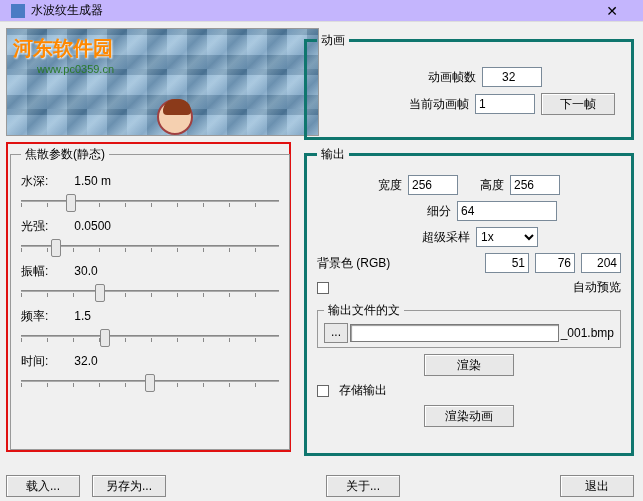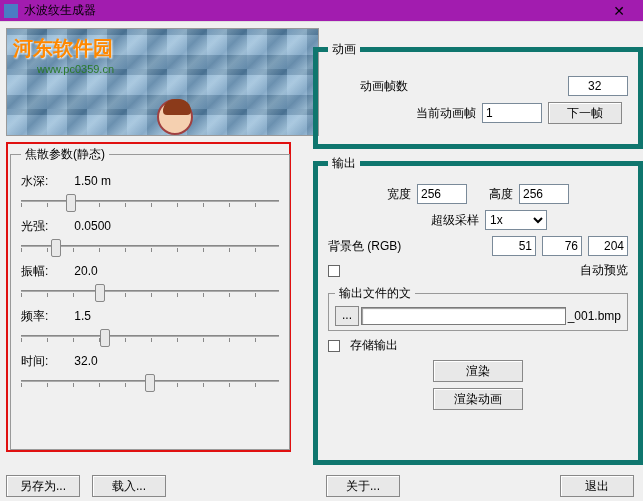--- a/index.html
+++ b/index.html
@@ -1,28 +1,28 @@
 <!DOCTYPE html>
 <html><head>
 <meta charset="utf-8">
 <style>
 * { box-sizing: border-box; font-family: "SimSun", "宋体", sans-serif; font-size: 12px; }
 body { margin: 0; width: 643px; height: 501px; background: #f0f0f0; overflow: hidden; }
-.titlebar { height: 22px; background: #a21caf; display: flex; align-items: center; padding: 0 4px; border-bottom: 1px solid #ddd; }
+.titlebar { height: 22px; background: #c4b5fd; display: flex; align-items: center; padding: 0 11px; border-bottom: 1px solid #ddd; }
 .titlebar-icon { width: 14px; height: 14px; background: #4a7cc4; margin-right: 6px; }
 .titlebar-text { flex: 1; color: #000; }
 .close-btn { width: 40px; height: 22px; display: flex; align-items: center; justify-content: center; font-size: 14px; }
 .content { padding: 2px; position: relative; height: 479px; }
 .preview-img { position: absolute; left: 6px; top: 6px; width: 313px; height: 108px; background: linear-gradient(135deg, #6a9bc4 0%, #8bb5d4 25%, #5a8bb4 50%, #9bc5e4 75%, #7aabd4 100%); background-size: 40px 40px; border: 1px solid #999; overflow: hidden; }
 .preview-img::before { content:""; position:absolute; inset:0; background-image: repeating-linear-gradient(0deg, rgba(255,255,255,0.15) 0 20px, rgba(0,0,0,0.1) 20px 40px), repeating-linear-gradient(90deg, rgba(255,255,255,0.15) 0 20px, rgba(0,0,0,0.1) 20px 40px); }
 .logo-overlay { position: absolute; left: 6px; top: 6px; color: #ff8800; font-size: 20px; font-weight: bold; text-shadow: 1px 1px 2px #fff; font-family: sans-serif; }
 .logo-sub { position: absolute; left: 30px; top: 34px; color: #2a7a2a; font-size: 11px; }
 .cartoon { position: absolute; left: 150px; top: 70px; width: 36px; height: 36px; border-radius: 50%; background: #f5d0b0; border: 2px solid #a04040; }
 .cartoon::before { content:""; position:absolute; left:4px; top:-2px; width:28px; height:16px; background:#8b3a1a; border-radius: 12px 12px 4px 4px; }
-fieldset { border: 5px solid #0f766e; margin: 13px; padding: 6px 10px; }
+fieldset { border: 3px solid #0f766e; margin: 4px; padding: 6px 10px; }
 legend { padding: 0 4px; }
 .caustic-box { position: absolute; left: 6px; top: 120px; width: 285px; height: 310px; border: 2px solid #e01010; }
 .caustic-fs { border: 1px solid #999; margin: 2px; padding: 6px 10px 2px 10px; height: 304px; }
 .param-row { margin: 4px 0 2px 0; }
 .param-label { display: inline-block; width: 50px; }
 .slider-track { width: 258px; height: 20px; position: relative; margin: 2px 0 6px 0; }
 .slider-line { position: absolute; left: 0; right: 0; top: 8px; height: 2px; background: #aaa; border-top: 1px solid #888; }
 .slider-ticks { position: absolute; left: 0; right: 0; top: 11px; height: 4px; background: repeating-linear-gradient(90deg, #888 0 1px, transparent 1px 26px); }
 .slider-thumb { position: absolute; top: 2px; width: 10px; height: 18px; background: #e8e8e8; border: 1px solid #888; border-radius: 2px; }
 .anim-fs { position: absolute; left: 300px; top: 6px; width: 330px; height: 108px; }
@@ -77,21 +77,21 @@
         <span>0.0500</span>
       </div>
       <div class="slider-track">
         <div class="slider-line"></div>
           <div class="slider-ticks"></div>
         <div class="slider-thumb" style="left:29.759999999999998px"></div>
       </div>
 
       <div class="param-row">
         <span class="param-label">振幅:</span>
-        <span>20.0</span>
+        <span>30.0</span>
       </div>
       <div class="slider-track">
         <div class="slider-line"></div>
           <div class="slider-ticks"></div>
         <div class="slider-thumb" style="left:74.4px"></div>
       </div>
 
       <div class="param-row">
         <span class="param-label">频率:</span>
         <span>1.5</span>
@@ -109,41 +109,45 @@
       <div class="slider-track">
         <div class="slider-line"></div>
           <div class="slider-ticks"></div>
         <div class="slider-thumb" style="left:124px"></div>
       </div>
     </fieldset>
   </div>
 
   <fieldset class="anim-fs">
     <legend>动画</legend>
-    <div class="row" style="justify-content:space-between;margin-top:12px">
+    <div class="row" style="justify-content:center;margin-top:12px">
       <span class="lbl" style="width:80px">动画帧数</span>
       <input type="text" style="width: 60px; padding-left: 19px;" value="32">
     </div>
     <div class="row" style="justify-content:flex-end;padding-right:6px">
       <span class="lbl" style="width:80px">当前动画帧</span>
       <input type="text" style="width: 60px;" value="1">
       <button class="btn">下一帧</button>
     </div>
   </fieldset>
 
   <fieldset class="out-fs">
     <legend>输出</legend>
 
     <div class="row" style="justify-content:center">
       <span class="lbl">宽度</span>
       <input type="text" style="width: 50px;" value="256">
       <span class="lbl" style="margin-left:16px">高度</span>
       <input type="text" style="width: 50px;" value="256">
     </div>
 
+    <div class="row" style="justify-content:center">
+      <span class="lbl" style="width:70px">细分</span>
+      <input type="text" style="width: 100px;" value="64">
+    </div>
 
     <div class="row" style="justify-content:center">
       <span class="lbl" style="width:70px">超级采样</span>
       <select style="width:62px">
         <option>1x</option>
       </select>
     </div>
 
     <div class="row">
       <span class="lbl" style="width:90px;text-align:left">背景色 (RGB)</span>
@@ -160,35 +164,35 @@
 
     <fieldset class="inner-fs">
       <legend>输出文件的文</legend>
       <div class="path-box">
         <div class="path-btn">...</div>
         <div class="path-txt"></div>
         <span>_001.bmp</span>
       </div>
     </fieldset>
 
+    <div class="row" style="justify-content:center">
+      <button class="btn" style="min-width:90px">渲染</button>
+    </div>
+
     <div class="row">
       <span class="checkbox-box"></span>
       <span>存储输出</span>
-    </div>
-
-    <div class="row" style="justify-content:center">
-      <button class="btn" style="min-width:90px">渲染</button>
     </div>
     <div class="row" style="justify-content:center">
       <button class="btn" style="min-width:90px">渲染动画</button>
     </div>
   </fieldset>
 
   <div class="bottom-bar">
+    <button class="btn">载入...</button>
     <button class="btn">另存为...</button>
-    <button class="btn">载入...</button>
     <div class="spacer"></div>
     <button class="btn">关于...</button>
     <div class="spacer"></div>
     <button class="btn" style="margin-right:0">退出</button>
   </div>
 
 </div>
 
 </body></html>

